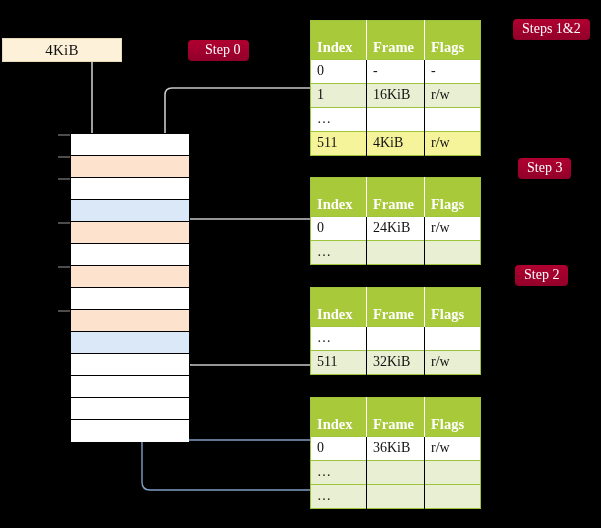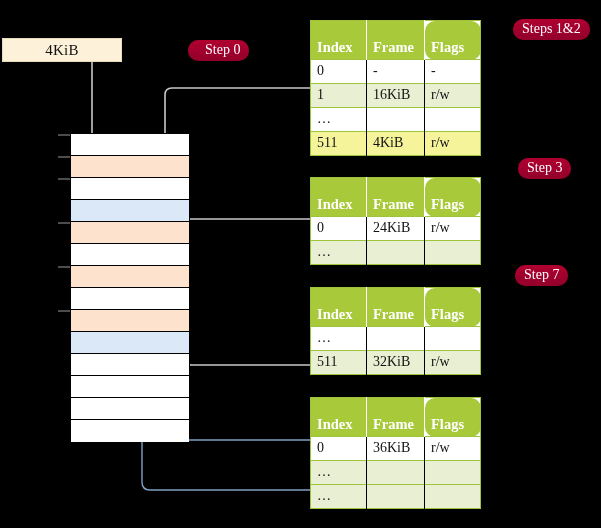--- a/index.html
+++ b/index.html
@@ -27,21 +27,21 @@
   }
 
   
   .step-badge{
     position:absolute;
     background:#a4003c;
     background:linear-gradient(#b00030,#92002a);
     color:#ffffff;
     font-size:14px;
     padding:2px 9px 3px 9px;
-    border-radius:10px;
+    border-radius:4px;
     white-space:nowrap;
     box-shadow:0 1px 0 rgba(0,0,0,.5);
   }
   .step-0{left:188px;top:40px;padding-left:17px;}
   .step-12{left:513px;top:19px;}
   .step-3{left:518px;top:158px;text-align:center;}
   .step-4{left:515px;top:265px;}
 
   
   .memcol{
@@ -84,21 +84,21 @@
     background:#a8c93a;
     color:#ffffff;
     font-weight:bold;
     text-align:left;
     padding:18px 6px 3px 6px;
     border-right:1px solid #ffffff;
     font-size:14.5px;
     height:21px;
     box-sizing:border-box;
   }
-  .ptable th:last-child{border-right:none;border-radius:10px;}
+  .ptable th:last-child{border-right:none;}
   .ptable td{
     padding:1px 6px 2px 6px;
     border-right:1px solid #000;
     border-top:1px solid #9ec43c;
     height:24px;
     box-sizing:border-box;
     vertical-align:middle;
     white-space:nowrap;
   }
   .ptable td:last-child{border-right:none;}
@@ -149,21 +149,21 @@
     <path d="M 142 415 L 142 230 L 142 213" fill="none" stroke="#7d9fc4" stroke-width="1.6" marker-end="url(#arrBlueUp)"></path>
   </svg>
 
   <div class="vaddr-box">
     <span>4KiB</span>
   </div>
 
   <div class="step-badge step-0">Step 0</div>
   <div class="step-badge step-12">Steps 1&amp;2</div>
   <div class="step-badge step-3">Step 3</div>
-  <div class="step-badge step-4">Step 7</div>
+  <div class="step-badge step-4">Step 2</div>
 
   <div class="memcol" id="memcol">
       <div class="memrow"></div>
       <div class="memrow orange"></div>
       <div class="memrow"></div>
       <div class="memrow blue"></div>
       <div class="memrow orange"></div>
       <div class="memrow"></div>
       <div class="memrow orange"></div>
       <div class="memrow"></div>

